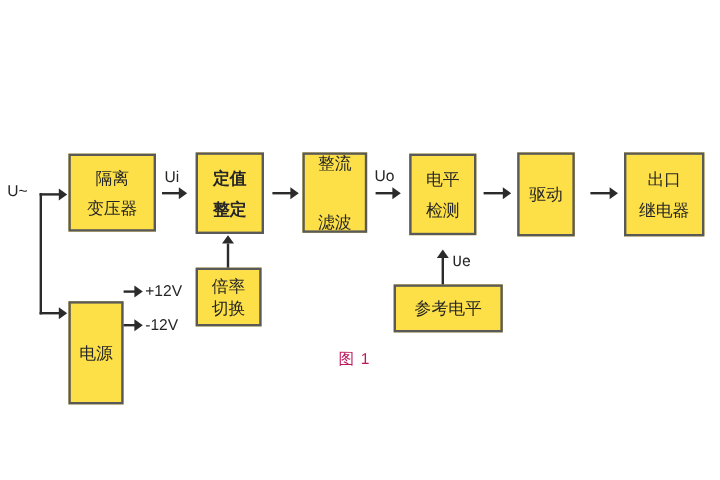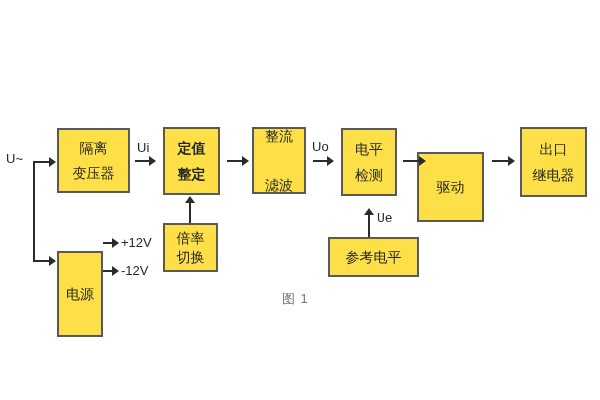--- a/index.html
+++ b/index.html
@@ -11,21 +11,21 @@
     position:absolute;box-sizing:border-box;border:2px solid #595959;background:#fde047;
     display:flex;flex-direction:column;justify-content:space-evenly;align-items:center;
     font-size:14px;line-height:1;color:#262626;
   }
   .box span{white-space:nowrap;}
   .lbl{position:absolute;font-size:13px;line-height:1;color:#262626;white-space:nowrap;}
   .hline{position:absolute;height:2px;background:#2b2b2b;}
   .vline{position:absolute;width:2px;background:#2b2b2b;}
   .ah-right{position:absolute;width:0;height:0;border-top:5px solid transparent;border-bottom:5px solid transparent;border-left:7px solid #2b2b2b;}
   .ah-up{position:absolute;width:0;height:0;border-left:5px solid transparent;border-right:5px solid transparent;border-bottom:7px solid #2b2b2b;}
-  .caption{position:absolute;font-size:13px;color:#737373;letter-spacing:1px;}
+  .caption{position:absolute;font-size:13px;color:#be185d;letter-spacing:1px;}
 </style>
 </head>
 <body>
 
 <div id="canvas">
 
   <div class="box" style="left:57px;top:128px;width:73px;height:65px;">
     <span>隔离</span>
     <span>变压器</span>
   </div>
@@ -38,21 +38,21 @@
   <div class="box" style="left:252px;top:127px;width:54px;height:67px;gap:35px;">
     <span>整流</span>
     <span>滤波</span>
   </div>
 
   <div class="box" style="left:341px;top:128px;width:56px;height:68px;">
     <span>电平</span>
     <span>检测</span>
   </div>
 
-  <div class="box" style="left:417px;top:127px;width:67px;height:70px;margin-top:25px;">
+  <div class="box" style="left:431px;top:127px;width:48px;height:70px;">
     <span>驱动</span>
   </div>
 
   <div class="box" style="left:520px;top:127px;width:67px;height:70px;">
     <span>出口</span>
     <span>继电器</span>
   </div>
 
   <div class="box" style="left:57px;top:225px;width:46px;height:86px;margin-top:26px;">
     <span>电源</span>

